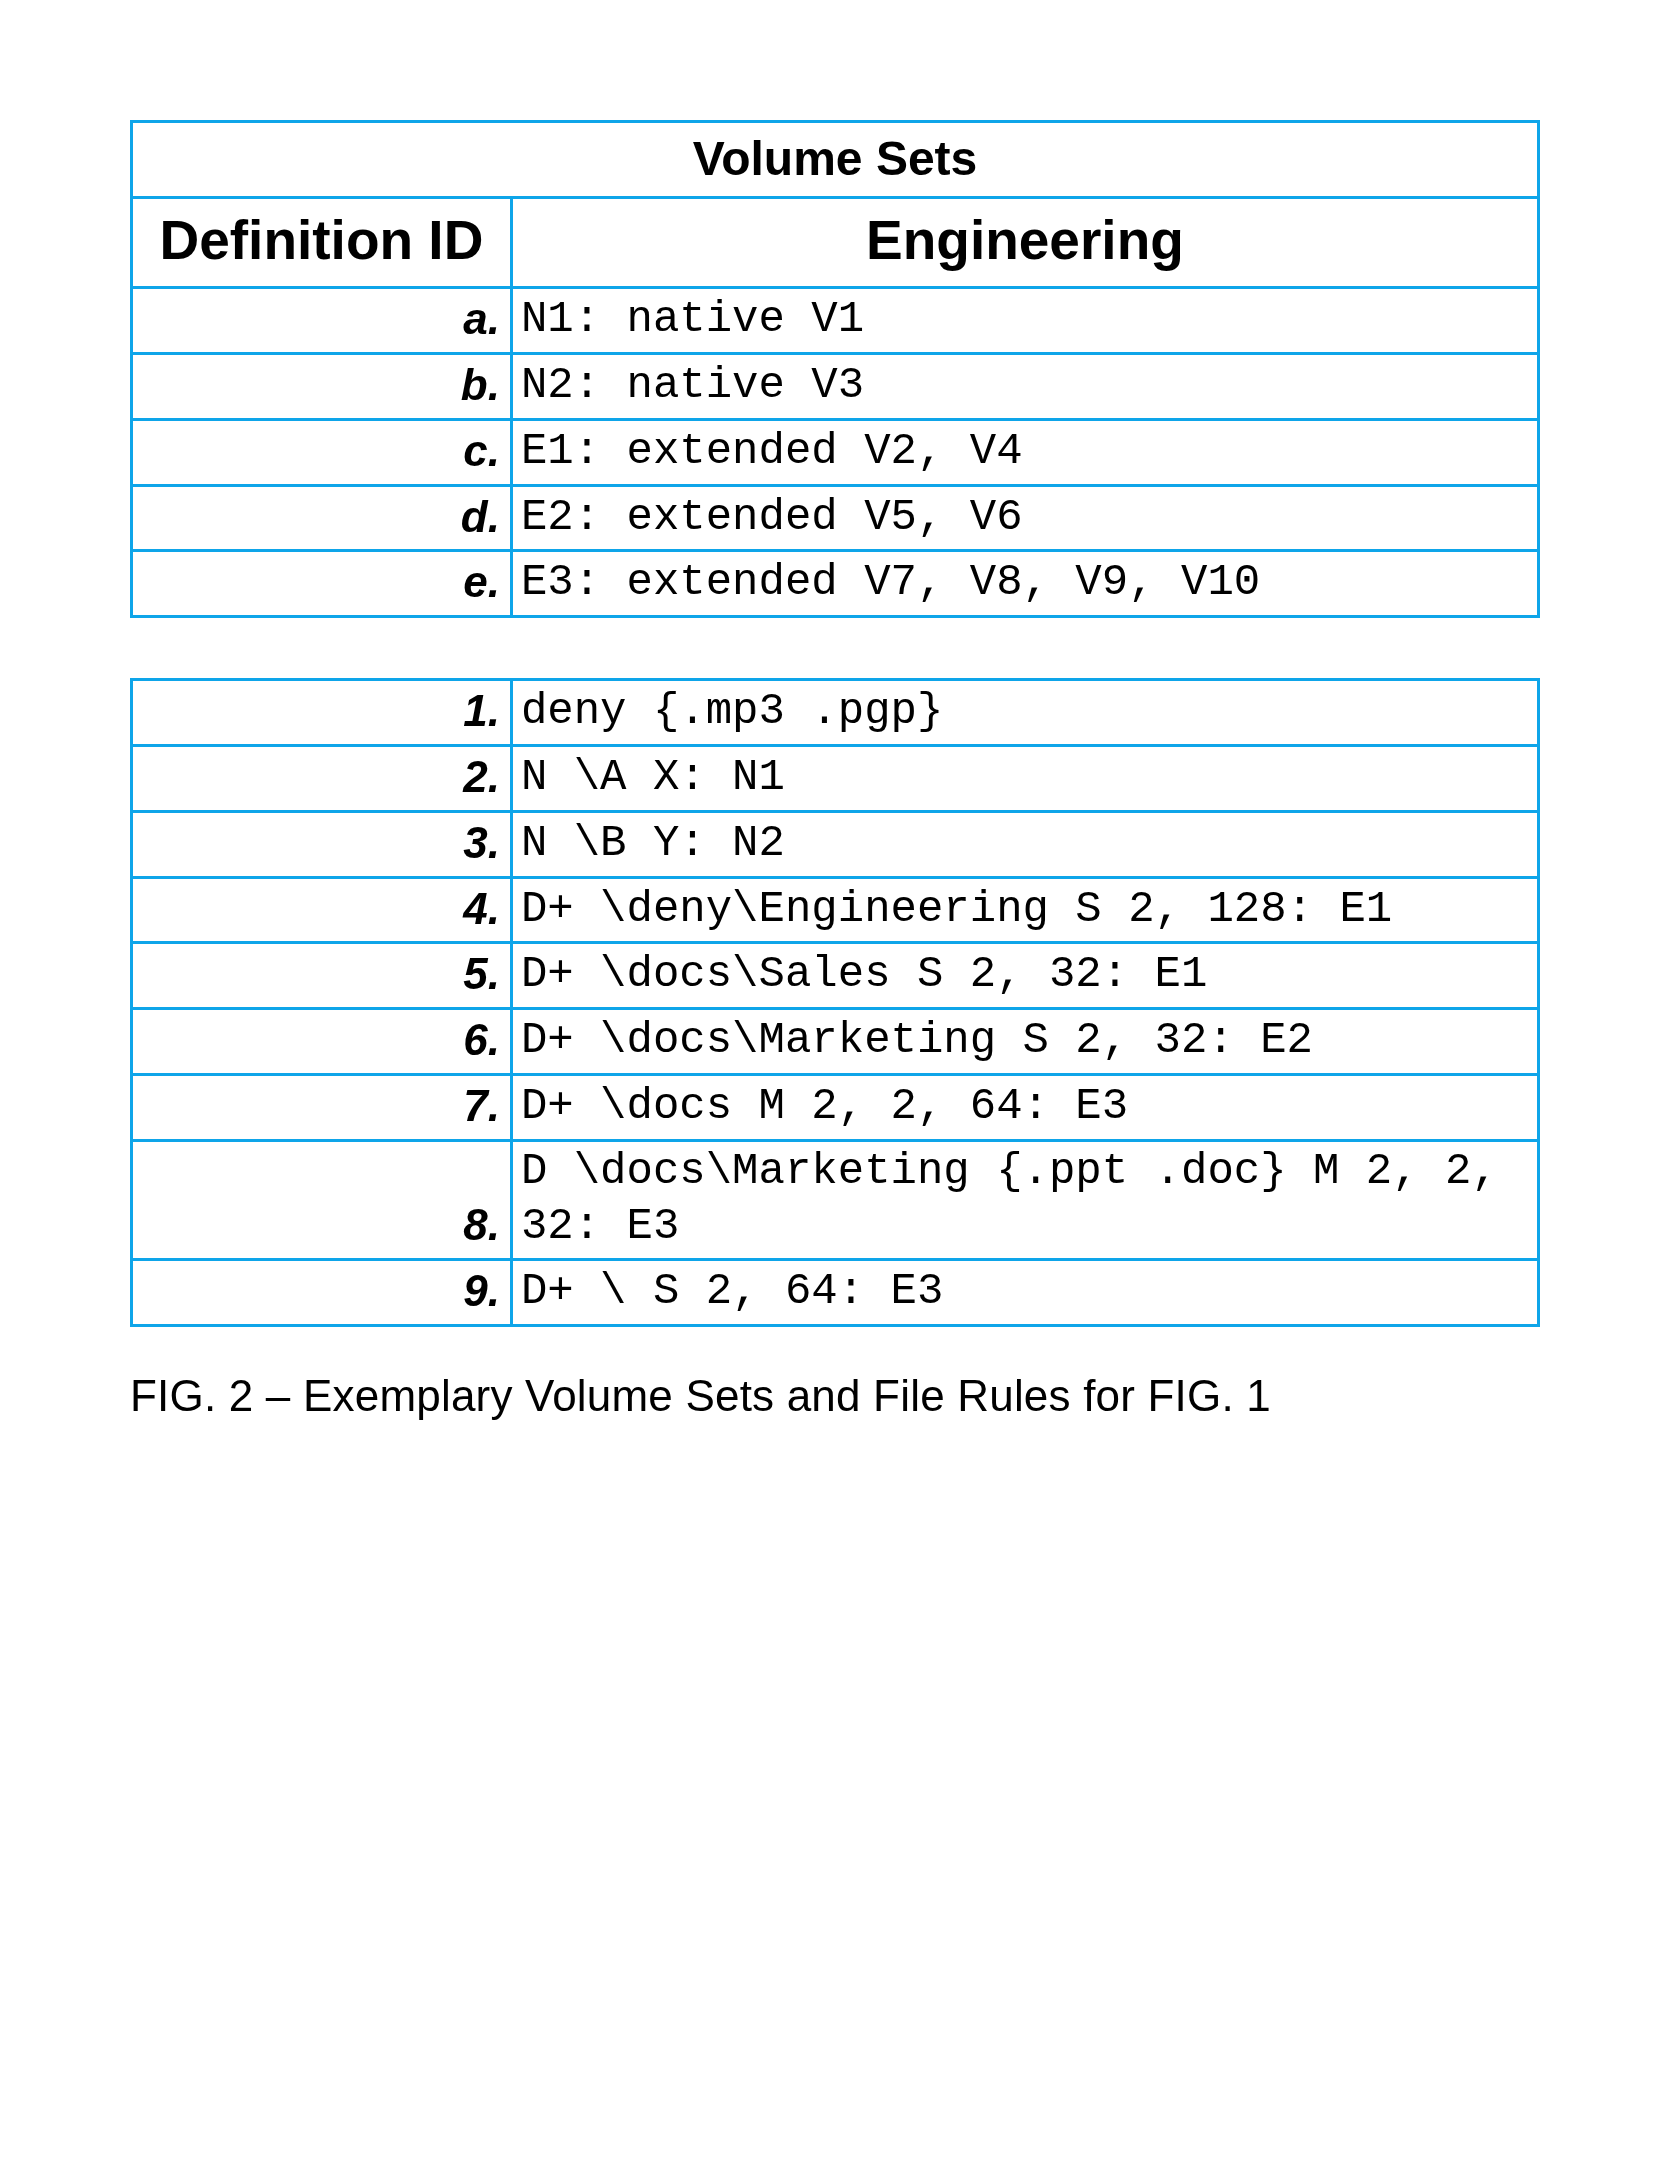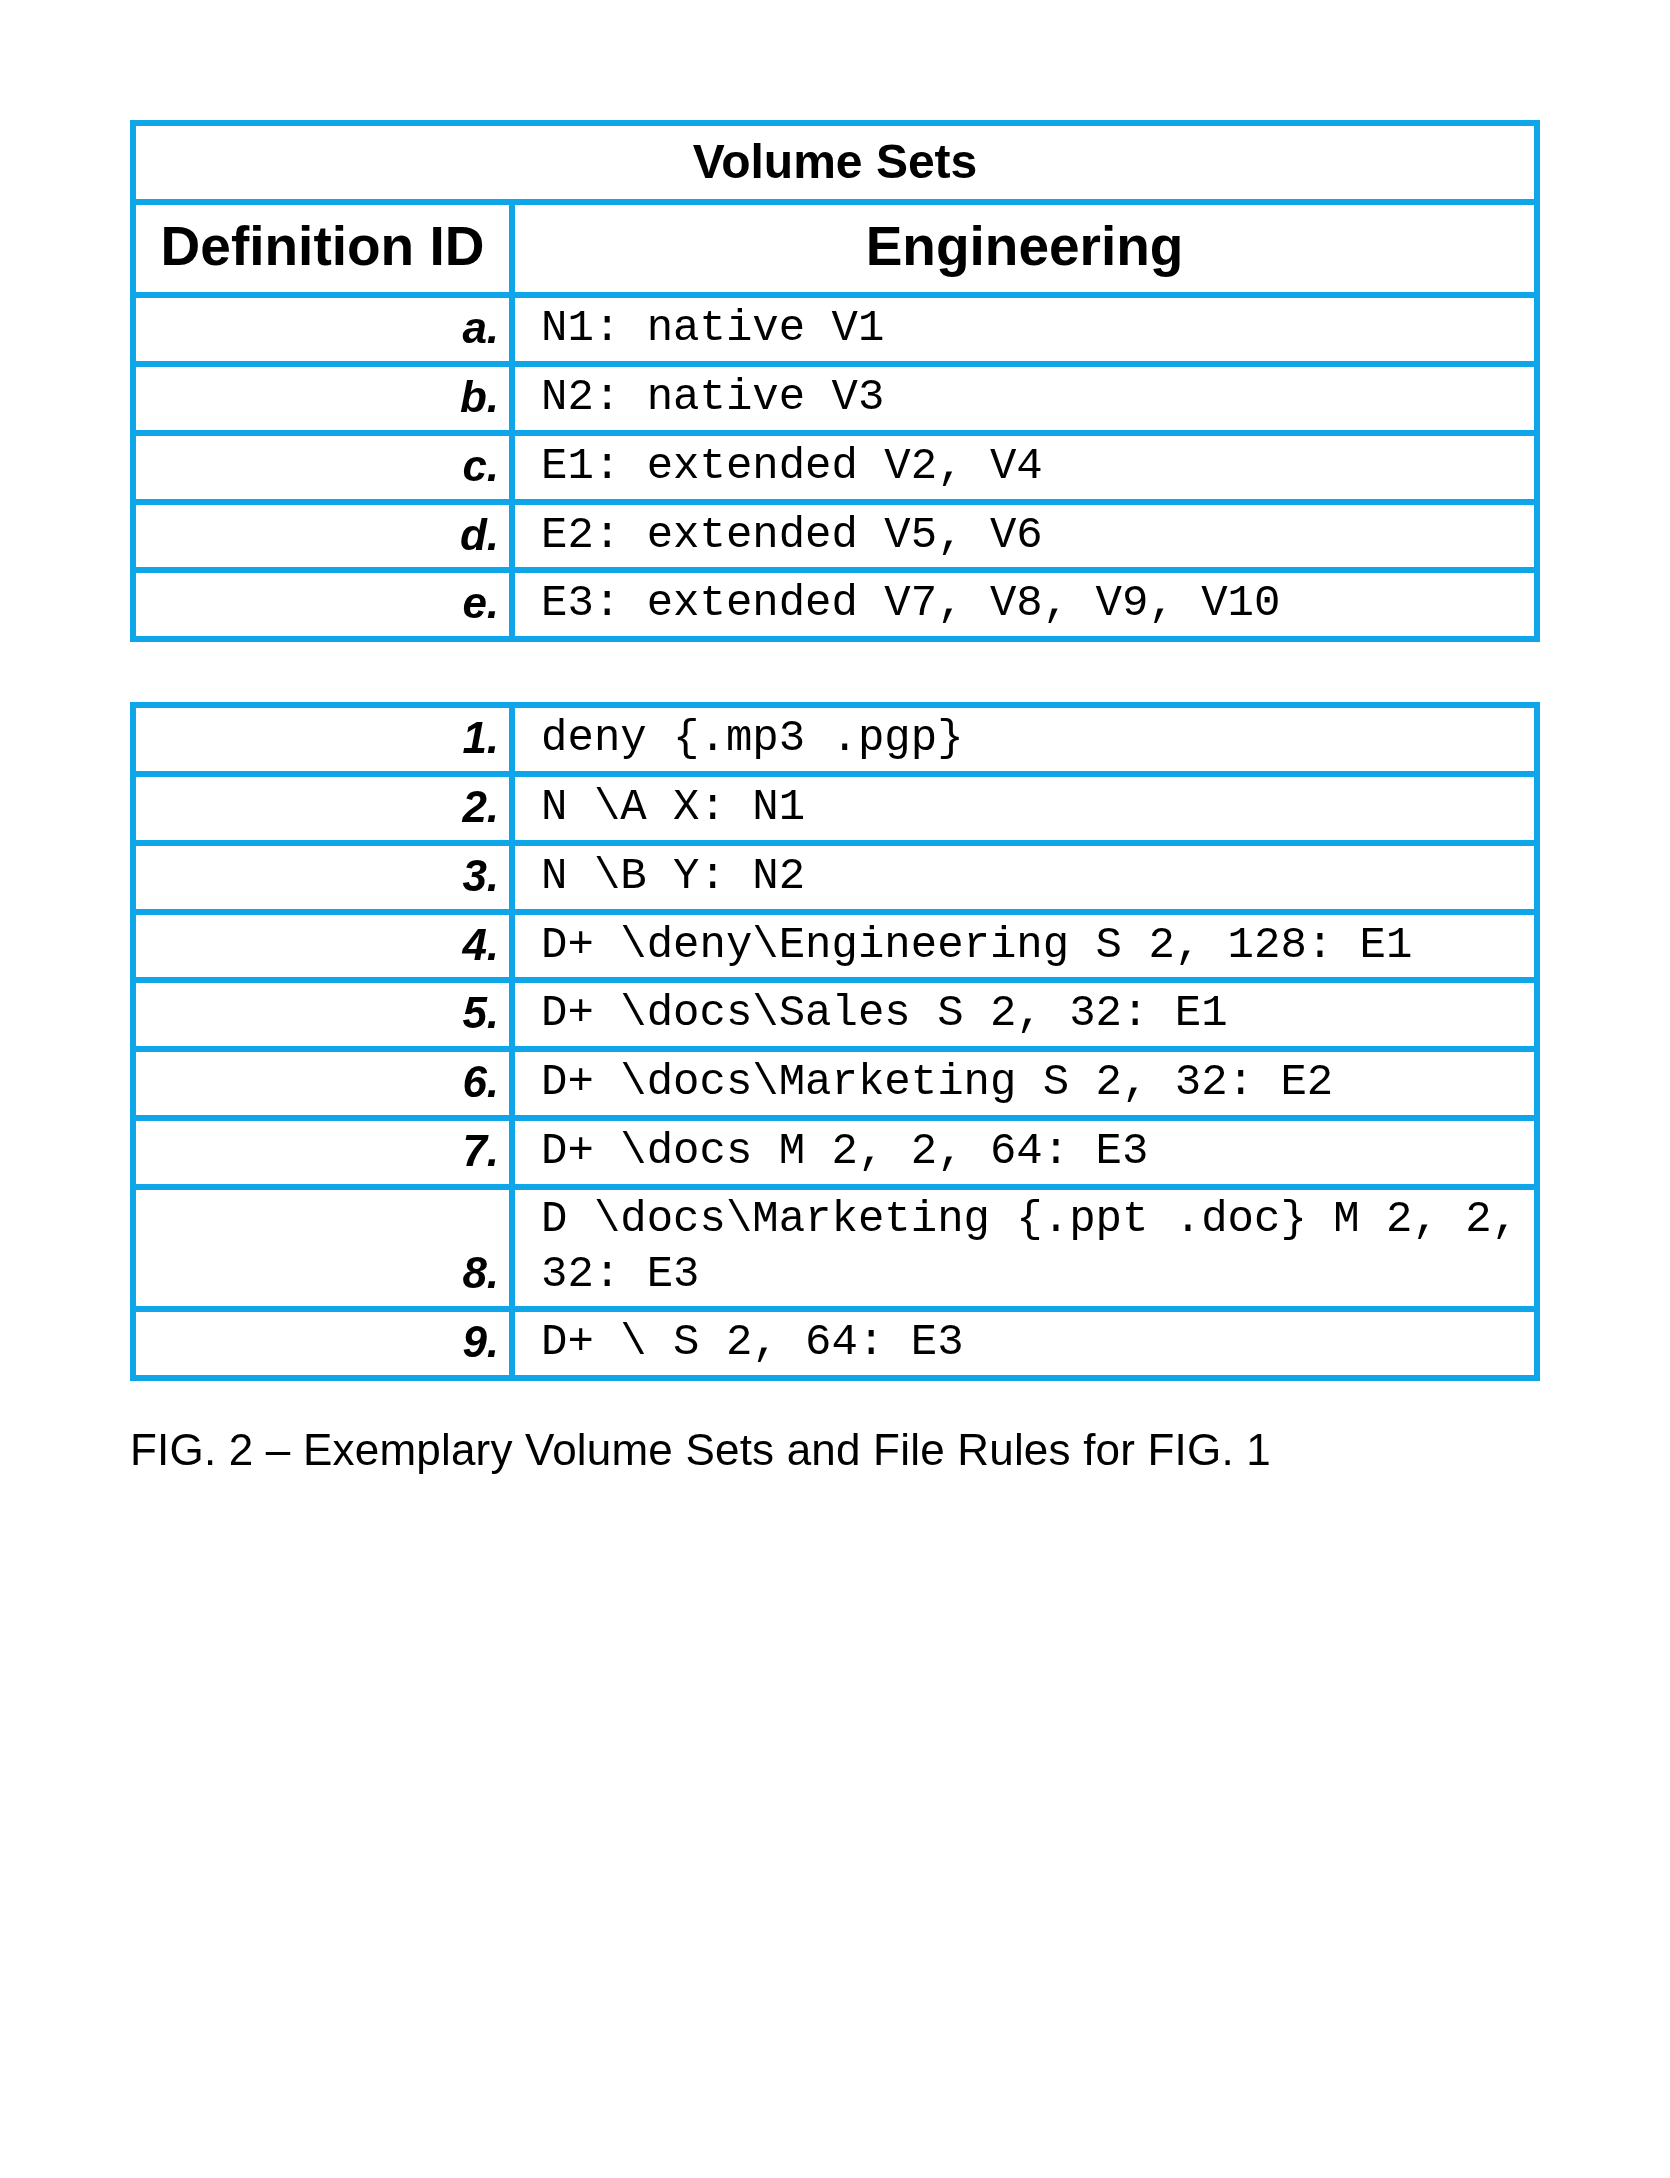--- a/index.html
+++ b/index.html
@@ -13,21 +13,21 @@
     display: flex;
     flex-direction: column;
     gap: 60px;
   }
   table {
     border-collapse: collapse;
     width: 100%;
     table-layout: fixed;
   }
   th, td {
-    border: 6px solid #0ea5e9;
+    border: 3px solid #0ea5e9;
     vertical-align: middle;
   }
   th.title-cell {
     font-family: Verdana, Geneva, Tahoma, sans-serif;
     font-weight: 700;
     font-size: 48px;
     text-align: center;
     padding: 8px 0 10px 0;
   }
   th.header-cell {
@@ -47,21 +47,21 @@
     font-size: 44px;
     text-align: right;
     padding: 4px 10px 6px 8px;
     vertical-align: bottom;
     line-height: 1.2;
   }
   td.def-cell {
     font-family: "Courier New", Courier, monospace;
     font-size: 44px;
     text-align: left;
-    padding: 2px 10px 4px 26px;
+    padding: 2px 10px 4px 8px;
     line-height: 1.25;
     word-wrap: break-word;
   }
   .caption {
     font-family: Verdana, Geneva, Tahoma, sans-serif;
     font-size: 44px;
     margin-top: 44px;
     text-align: left;
     letter-spacing: 0.2px;
   }

